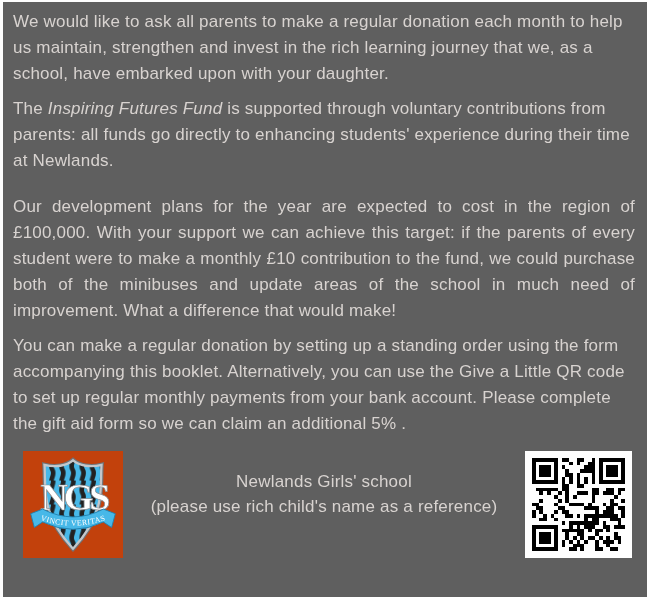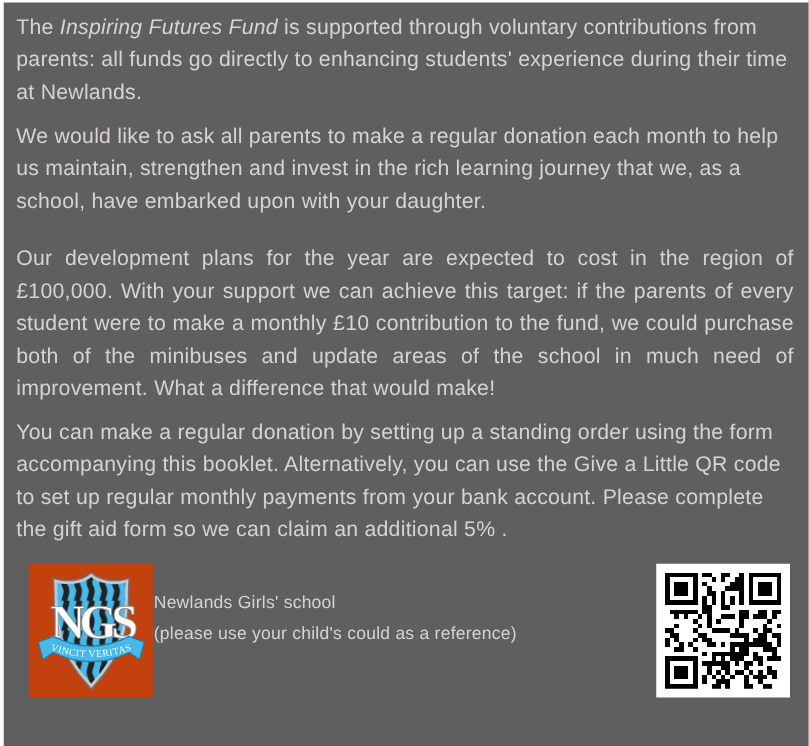--- a/index.html
+++ b/index.html
@@ -30,43 +30,43 @@
   }
   .logo-box{
     width:100px;height:107px;
     background:#c2410c;
     margin-left:10px;
     display:flex;align-items:center;justify-content:center;
     flex:0 0 auto;
   }
   .bank-text{
     flex:1 1 auto;
-    text-align:left;
-    font-size:14px;
+    text-align:center;
+    font-size:17px;
     line-height:25px;
     letter-spacing:0.2px;
     padding-top:18px;
   }
   .qr-box{
     width:107px;height:107px;
     background:#ffffff;
     margin-right:3px;
     display:flex;align-items:center;justify-content:center;
     flex:0 0 auto;
   }
   .qr-box svg{width:93px;height:93px;}
 </style>
 </head>
 <body>
 
 <div class="page">
 
+  <p class="para">We would like to ask all parents to make a regular donation each month to help us maintain, strengthen and invest in the rich learning journey that we, as a school, have embarked upon with your daughter.</p>
+
   <p class="para"><span>The </span><em>Inspiring Futures Fund</em><span> is supported through voluntary contributions from parents: all funds go directly to enhancing students' experience during their time at Newlands.</span></p>
-
-  <p class="para">We would like to ask all parents to make a regular donation each month to help us maintain, strengthen and invest in the rich learning journey that we, as a school, have embarked upon with your daughter.</p>
 
   <p class="para justify">Our development plans for the year are expected to cost in the region of £100,000. With your support we can achieve this target: if the parents of every student were to make a monthly £10 contribution to the fund, we could purchase both of the minibuses and update areas of the school in much need of improvement. What a difference that would make!</p>
 
   <p class="para">You can make a regular donation by setting up a standing order using the form accompanying this booklet.  Alternatively, you can use the Give a Little QR code to set up regular monthly payments from your bank account. Please complete the gift aid form so we can claim an additional 5% .</p>
 
   <div class="bank-row">
 
     <div class="logo-box">
       <svg width="92" height="99" viewBox="0 0 100 104" aria-hidden="true">
         <defs>
@@ -81,21 +81,21 @@
         <text x="50" y="58" text-anchor="middle" font-family="Liberation Serif, DejaVu Serif, serif" font-weight="bold" font-size="42" letter-spacing="-5" fill="#ffffff" stroke="#8a8f94" stroke-width="0.8">NGS</text>
         <path d="M4,62 L17,57 Q50,74 83,57 L96,62 L92,77 L83,71 Q50,87 17,71 L8,77 Z" fill="#47b8e8" stroke="#1f7fae" stroke-width="1"></path>
         <text font-size="8.5" fill="#ffffff" font-family="Liberation Serif, DejaVu Serif, serif" letter-spacing="0.5">
           <textPath href="#motto-arc" startOffset="50%" text-anchor="middle">VINCIT VERITAS</textPath>
         </text>
       </svg>
     </div>
 
     <div class="bank-text">
       <div>Newlands Girls' school</div>
-      <div>(please use your child's could as a reference)</div>
+      <div>(please use rich child's name as a reference)</div>
     </div>
 
     <div class="qr-box">
       <svg id="qr-svg" viewBox="0 0 25 25" shape-rendering="crispEdges" aria-hidden="true">
         <rect x="0" y="0" width="25" height="25" fill="#ffffff"></rect>
         <path id="qr-path" fill="#000000" d="M0 0h1v1h-1zM1 0h1v1h-1zM2 0h1v1h-1zM3 0h1v1h-1zM4 0h1v1h-1zM5 0h1v1h-1zM6 0h1v1h-1zM0 1h1v1h-1zM6 1h1v1h-1zM0 2h1v1h-1zM2 2h1v1h-1zM3 2h1v1h-1zM4 2h1v1h-1zM6 2h1v1h-1zM0 3h1v1h-1zM2 3h1v1h-1zM3 3h1v1h-1zM4 3h1v1h-1zM6 3h1v1h-1zM0 4h1v1h-1zM2 4h1v1h-1zM3 4h1v1h-1zM4 4h1v1h-1zM6 4h1v1h-1zM0 5h1v1h-1zM6 5h1v1h-1zM0 6h1v1h-1zM1 6h1v1h-1zM2 6h1v1h-1zM3 6h1v1h-1zM4 6h1v1h-1zM5 6h1v1h-1zM6 6h1v1h-1zM18 0h1v1h-1zM19 0h1v1h-1zM20 0h1v1h-1zM21 0h1v1h-1zM22 0h1v1h-1zM23 0h1v1h-1zM24 0h1v1h-1zM18 1h1v1h-1zM24 1h1v1h-1zM18 2h1v1h-1zM20 2h1v1h-1zM21 2h1v1h-1zM22 2h1v1h-1zM24 2h1v1h-1zM18 3h1v1h-1zM20 3h1v1h-1zM21 3h1v1h-1zM22 3h1v1h-1zM24 3h1v1h-1zM18 4h1v1h-1zM20 4h1v1h-1zM21 4h1v1h-1zM22 4h1v1h-1zM24 4h1v1h-1zM18 5h1v1h-1zM24 5h1v1h-1zM18 6h1v1h-1zM19 6h1v1h-1zM20 6h1v1h-1zM21 6h1v1h-1zM22 6h1v1h-1zM23 6h1v1h-1zM24 6h1v1h-1zM0 18h1v1h-1zM1 18h1v1h-1zM2 18h1v1h-1zM3 18h1v1h-1zM4 18h1v1h-1zM5 18h1v1h-1zM6 18h1v1h-1zM0 19h1v1h-1zM6 19h1v1h-1zM0 20h1v1h-1zM2 20h1v1h-1zM3 20h1v1h-1zM4 20h1v1h-1zM6 20h1v1h-1zM0 21h1v1h-1zM2 21h1v1h-1zM3 21h1v1h-1zM4 21h1v1h-1zM6 21h1v1h-1zM0 22h1v1h-1zM2 22h1v1h-1zM3 22h1v1h-1zM4 22h1v1h-1zM6 22h1v1h-1zM0 23h1v1h-1zM6 23h1v1h-1zM0 24h1v1h-1zM1 24h1v1h-1zM2 24h1v1h-1zM3 24h1v1h-1zM4 24h1v1h-1zM5 24h1v1h-1zM6 24h1v1h-1zM8 0h1v1h-1zM9 0h1v1h-1zM12 0h1v1h-1zM13 0h1v1h-1zM16 0h1v1h-1zM10 1h1v1h-1zM12 1h1v1h-1zM15 1h1v1h-1zM16 1h1v1h-1zM8 2h1v1h-1zM14 2h1v1h-1zM15 2h1v1h-1zM16 2h1v1h-1zM9 3h1v1h-1zM13 3h1v1h-1zM14 3h1v1h-1zM15 3h1v1h-1zM16 3h1v1h-1zM9 4h1v1h-1zM10 4h1v1h-1zM12 4h1v1h-1zM16 4h1v1h-1zM8 5h1v1h-1zM10 5h1v1h-1zM12 5h1v1h-1zM14 5h1v1h-1zM16 5h1v1h-1zM8 6h1v1h-1zM10 6h1v1h-1zM12 6h1v1h-1zM14 6h1v1h-1zM16 6h1v1h-1zM8 7h1v1h-1zM9 7h1v1h-1zM12 7h1v1h-1zM13 7h1v1h-1zM1 8h1v1h-1zM2 8h1v1h-1zM3 8h1v1h-1zM4 8h1v1h-1zM5 8h1v1h-1zM6 8h1v1h-1zM8 8h1v1h-1zM9 8h1v1h-1zM16 8h1v1h-1zM17 8h1v1h-1zM20 8h1v1h-1zM21 8h1v1h-1zM23 8h1v1h-1zM24 8h1v1h-1zM2 9h1v1h-1zM4 9h1v1h-1zM7 9h1v1h-1zM9 9h1v1h-1zM12 9h1v1h-1zM13 9h1v1h-1zM14 9h1v1h-1zM16 9h1v1h-1zM17 9h1v1h-1zM19 9h1v1h-1zM20 9h1v1h-1zM21 9h1v1h-1zM23 9h1v1h-1zM6 10h1v1h-1zM9 10h1v1h-1zM11 10h1v1h-1zM16 10h1v1h-1zM22 10h1v1h-1zM2 11h1v1h-1zM7 11h1v1h-1zM9 11h1v1h-1zM16 11h1v1h-1zM21 11h1v1h-1zM24 11h1v1h-1zM0 12h1v1h-1zM1 12h1v1h-1zM6 12h1v1h-1zM10 12h1v1h-1zM11 12h1v1h-1zM12 12h1v1h-1zM13 12h1v1h-1zM15 12h1v1h-1zM19 12h1v1h-1zM21 12h1v1h-1zM22 12h1v1h-1zM1 13h1v1h-1zM2 13h1v1h-1zM7 13h1v1h-1zM8 13h1v1h-1zM14 13h1v1h-1zM15 13h1v1h-1zM16 13h1v1h-1zM17 13h1v1h-1zM20 13h1v1h-1zM21 13h1v1h-1zM23 13h1v1h-1zM24 13h1v1h-1zM0 14h1v1h-1zM2 14h1v1h-1zM6 14h1v1h-1zM8 14h1v1h-1zM9 14h1v1h-1zM17 14h1v1h-1zM19 14h1v1h-1zM20 14h1v1h-1zM21 14h1v1h-1zM24 14h1v1h-1zM0 15h1v1h-1zM3 15h1v1h-1zM5 15h1v1h-1zM9 15h1v1h-1zM10 15h1v1h-1zM12 15h1v1h-1zM14 15h1v1h-1zM15 15h1v1h-1zM16 15h1v1h-1zM17 15h1v1h-1zM18 15h1v1h-1zM19 15h1v1h-1zM20 15h1v1h-1zM21 15h1v1h-1zM22 15h1v1h-1zM24 15h1v1h-1zM2 16h1v1h-1zM3 16h1v1h-1zM6 16h1v1h-1zM14 16h1v1h-1zM16 16h1v1h-1zM17 16h1v1h-1zM21 16h1v1h-1zM22 16h1v1h-1zM23 16h1v1h-1zM8 17h1v1h-1zM10 17h1v1h-1zM11 17h1v1h-1zM12 17h1v1h-1zM13 17h1v1h-1zM14 17h1v1h-1zM15 17h1v1h-1zM16 17h1v1h-1zM17 17h1v1h-1zM19 17h1v1h-1zM23 17h1v1h-1zM10 18h1v1h-1zM12 18h1v1h-1zM14 18h1v1h-1zM15 18h1v1h-1zM16 18h1v1h-1zM19 18h1v1h-1zM20 18h1v1h-1zM22 18h1v1h-1zM23 18h1v1h-1zM24 18h1v1h-1zM8 19h1v1h-1zM9 19h1v1h-1zM10 19h1v1h-1zM11 19h1v1h-1zM12 19h1v1h-1zM13 19h1v1h-1zM15 19h1v1h-1zM17 19h1v1h-1zM18 19h1v1h-1zM20 19h1v1h-1zM9 20h1v1h-1zM12 20h1v1h-1zM13 20h1v1h-1zM17 20h1v1h-1zM22 20h1v1h-1zM9 21h1v1h-1zM11 21h1v1h-1zM13 21h1v1h-1zM15 21h1v1h-1zM16 21h1v1h-1zM18 21h1v1h-1zM20 21h1v1h-1zM22 21h1v1h-1zM23 21h1v1h-1zM8 22h1v1h-1zM10 22h1v1h-1zM12 22h1v1h-1zM14 22h1v1h-1zM17 22h1v1h-1zM19 22h1v1h-1zM20 22h1v1h-1zM21 22h1v1h-1zM23 22h1v1h-1zM8 23h1v1h-1zM11 23h1v1h-1zM12 23h1v1h-1zM13 23h1v1h-1zM17 23h1v1h-1zM20 23h1v1h-1zM10 24h1v1h-1zM11 24h1v1h-1zM13 24h1v1h-1zM17 24h1v1h-1zM18 24h1v1h-1zM21 24h1v1h-1zM22 24h1v1h-1z"></path>
       </svg>
     </div>
 
   </div>

